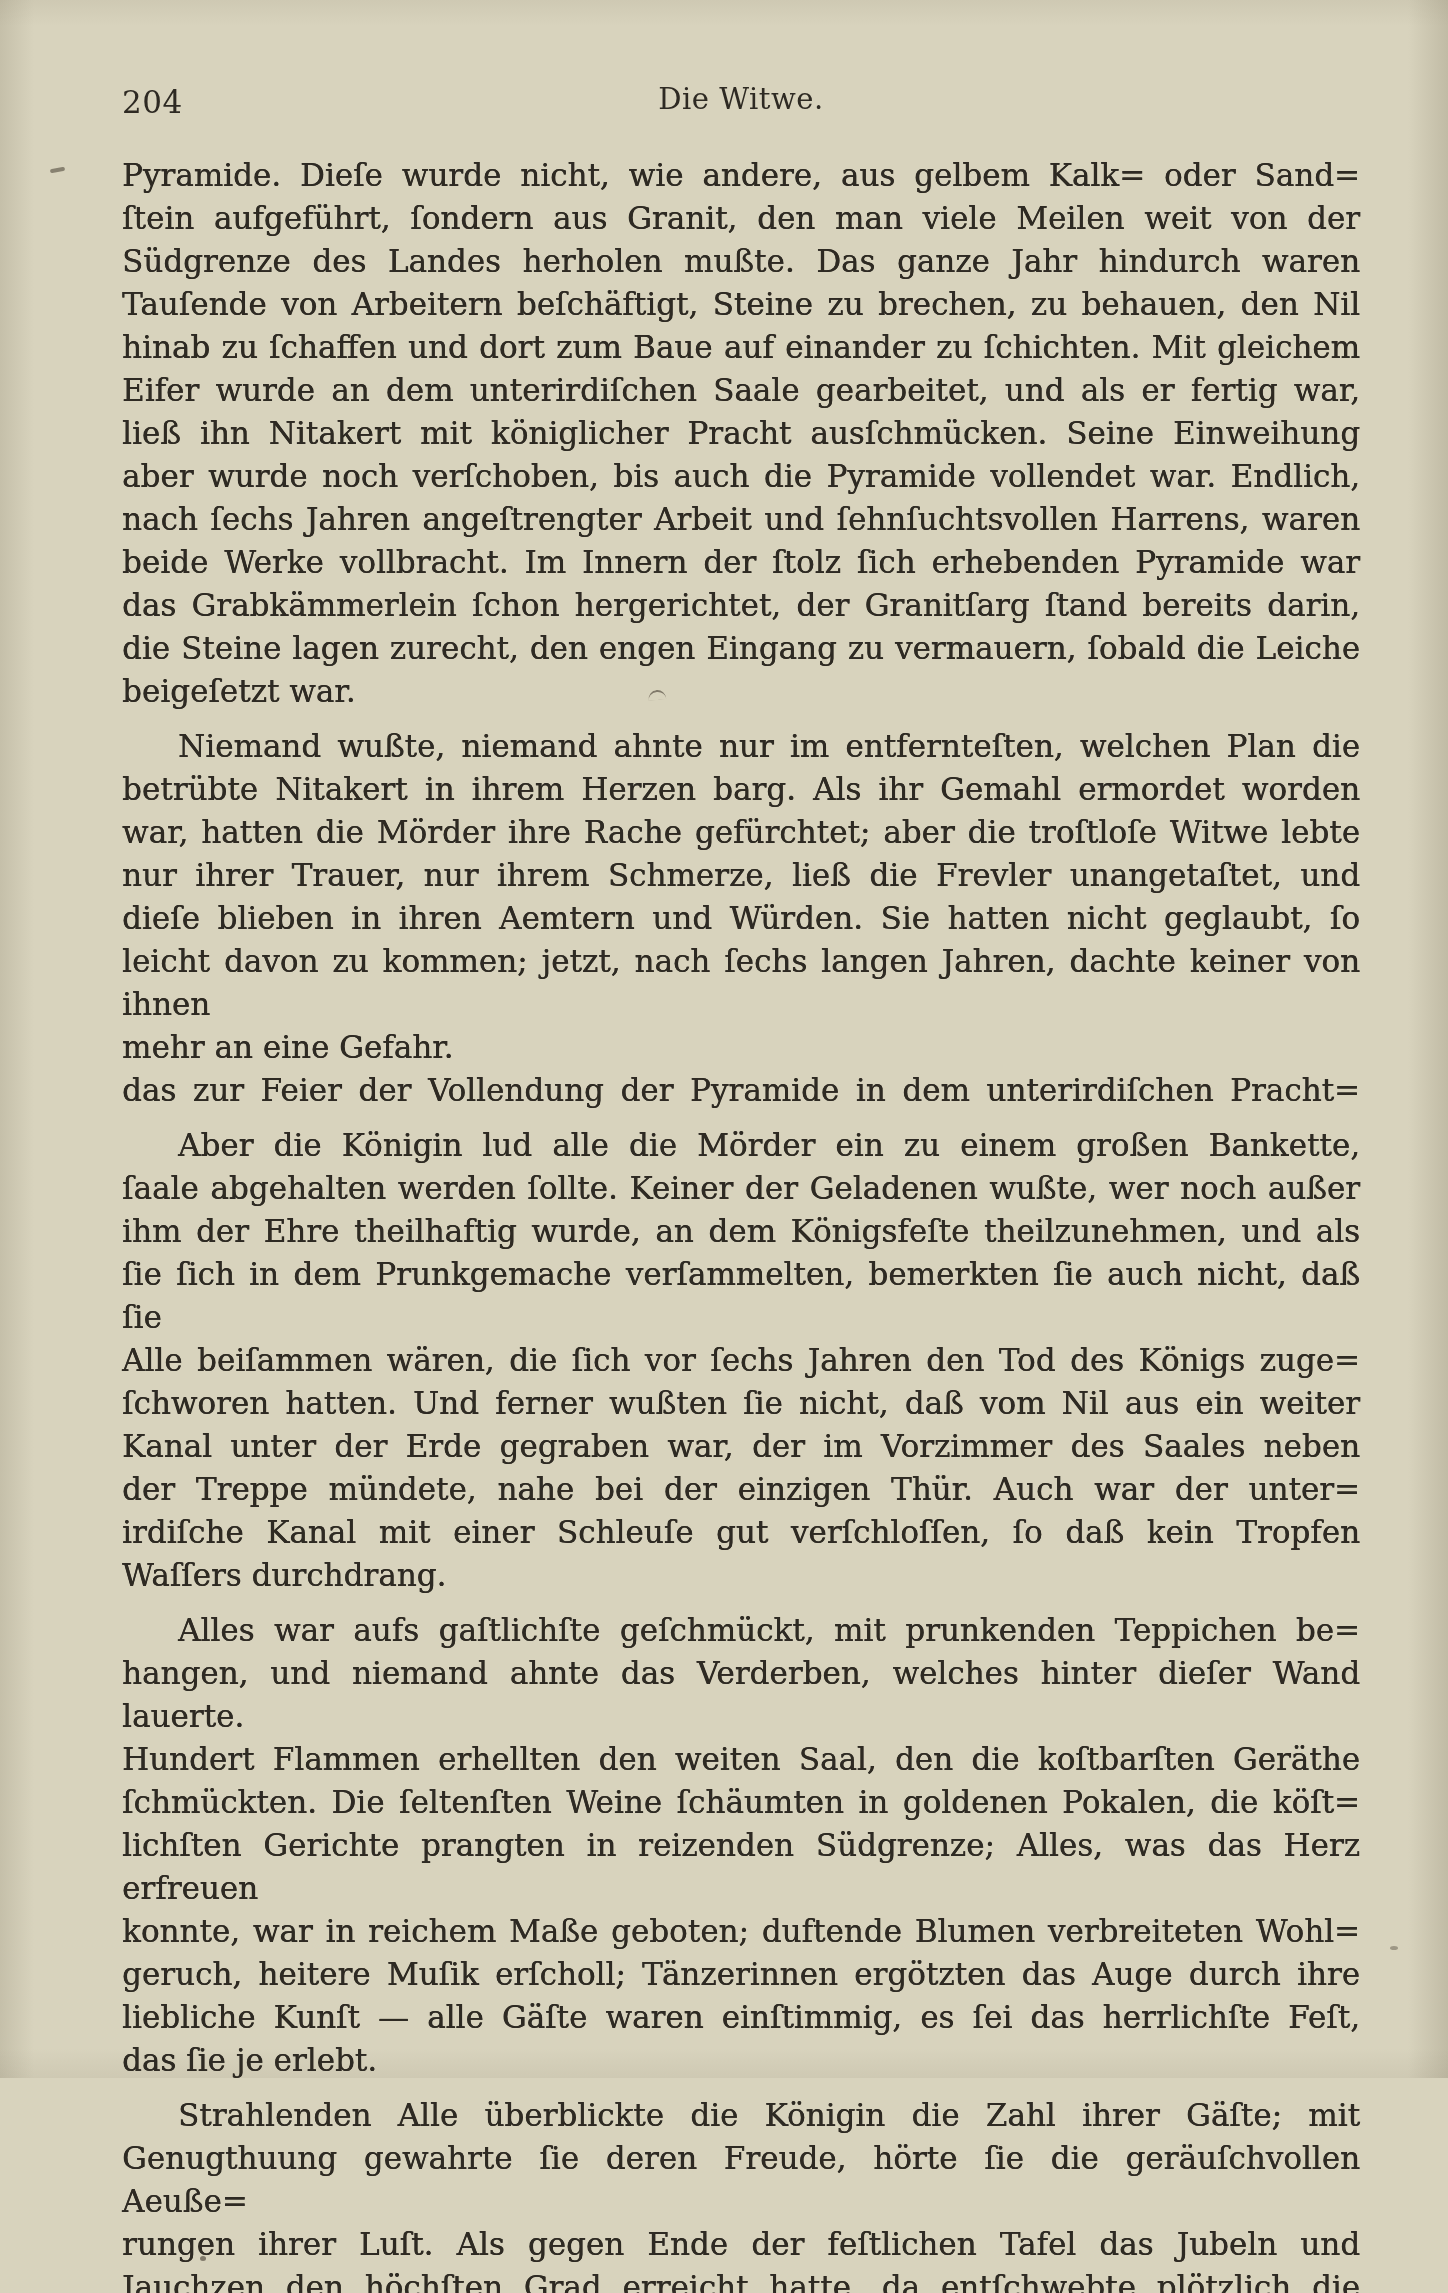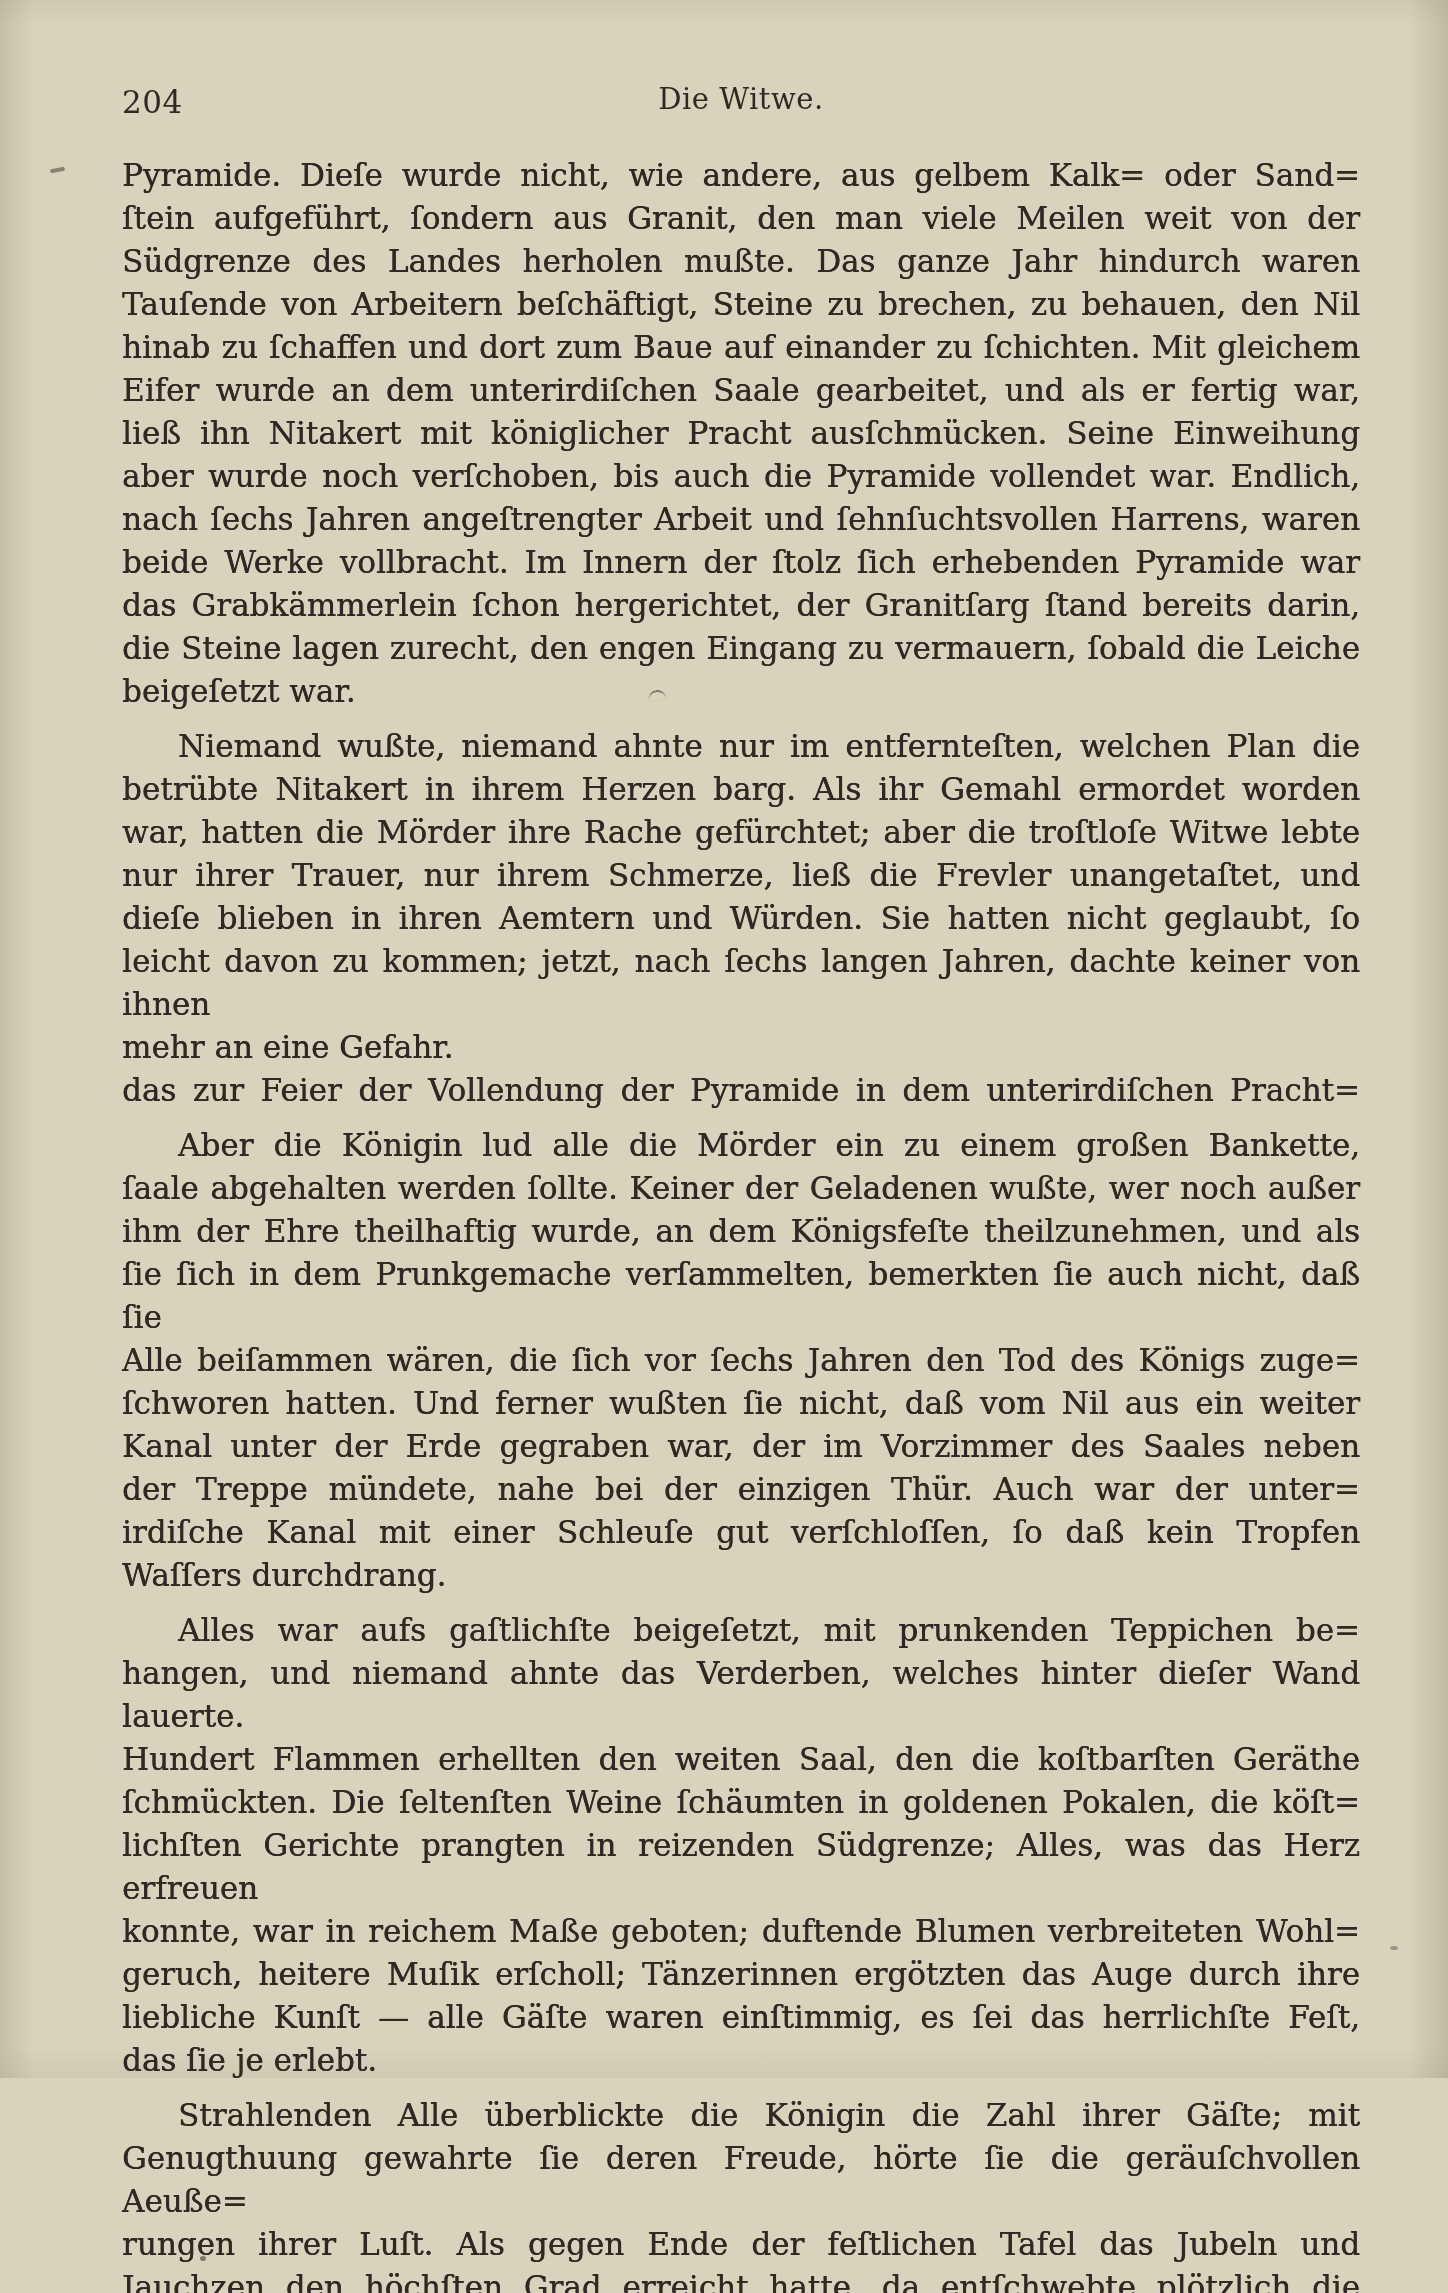--- a/index.html
+++ b/index.html
@@ -132,21 +132,21 @@
           <div class="line">ihm der Ehre theilhaftig wurde, an dem Königsfeſte theilzunehmen, und als</div>
           <div class="line">ſie ſich in dem Prunkgemache verſammelten, bemerkten ſie auch nicht, daß ſie</div>
           <div class="line">Alle beiſammen wären, die ſich vor ſechs Jahren den Tod des Königs zuge=</div>
           <div class="line">ſchworen hatten.  Und ferner wußten ſie nicht, daß vom Nil aus ein weiter</div>
           <div class="line">Kanal unter der Erde gegraben war, der im Vorzimmer des Saales neben</div>
           <div class="line">der Treppe mündete, nahe bei der einzigen Thür.  Auch war der unter=</div>
           <div class="line">irdiſche Kanal mit einer Schleuſe gut verſchloſſen, ſo daß kein Tropfen</div>
           <div class="line para-end">Waſſers durchdrang.</div>
         </div>
         <div class="paragraph">
-          <div class="line indent">Alles war aufs gaſtlichſte beigeſetzt, mit prunkenden Teppichen be=</div>
+          <div class="line indent">Alles war aufs gaſtlichſte geſchmückt, mit prunkenden Teppichen be=</div>
           <div class="line">hangen, und niemand ahnte das Verderben, welches hinter dieſer Wand lauerte.</div>
           <div class="line">Hundert Flammen erhellten den weiten Saal, den die koſtbarſten Geräthe</div>
           <div class="line">ſchmückten.  Die ſeltenſten Weine ſchäumten in goldenen Pokalen, die köſt=</div>
           <div class="line">lichſten Gerichte prangten in reizenden Südgrenze; Alles, was das Herz erfreuen</div>
           <div class="line">konnte, war in reichem Maße geboten; duftende Blumen verbreiteten Wohl=</div>
           <div class="line">geruch, heitere Muſik erſcholl; Tänzerinnen ergötzten das Auge durch ihre</div>
           <div class="line">liebliche Kunſt  —  alle Gäſte waren einſtimmig, es ſei das herrlichſte Feſt,</div>
           <div class="line para-end">das ſie je erlebt.</div>
         </div>
         <div class="paragraph">

